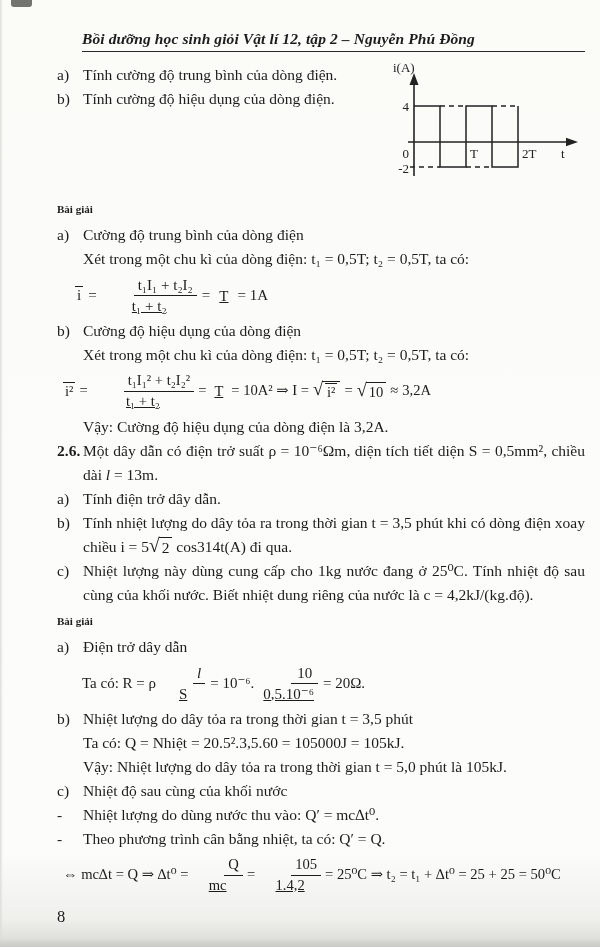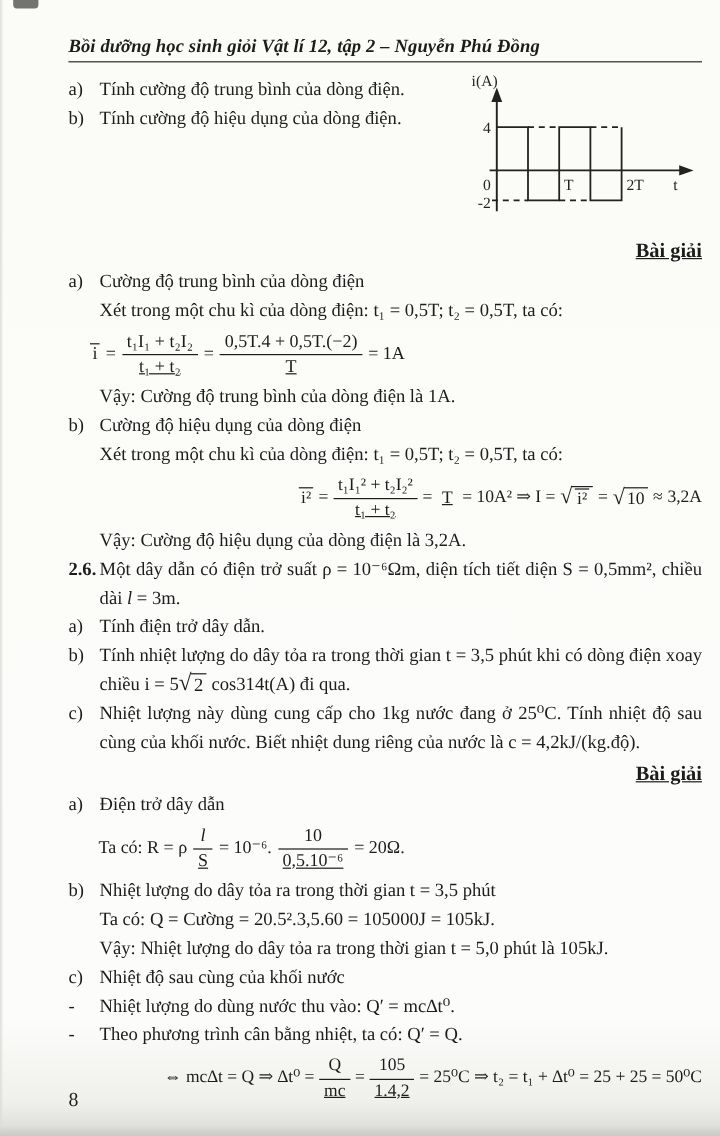--- a/index.html
+++ b/index.html
@@ -18,48 +18,49 @@
   }
   .edge-left{position:absolute;left:0;top:0;width:3px;height:100%;background:linear-gradient(90deg,#ddddd9,rgba(255,255,255,0));}
   .edge-bottom{position:absolute;left:0;bottom:0;width:100%;height:9px;background:linear-gradient(180deg,rgba(255,255,255,0),#c9c9c6);}
   .corner-mark{position:absolute;left:11px;top:0;width:21px;height:7px;background:#5a5a58;border-radius:0 0 3px 3px;opacity:.85;}
   .content{position:absolute;left:57px;top:30px;width:528px;}
 
   .hdr{
     font-weight:bold;font-style:italic;font-size:15.5px;
     padding-bottom:3px;border-bottom:1.6px solid #2a2a2a;
     letter-spacing:.1px;
+    margin-left:25px;
   }
   .sp{height:11px;}
 
   .row{display:flex;line-height:24px;font-size:15.5px;}
   .lbl{flex:none;width:26px;}
   .txt{flex:1;text-align:justify;}
   .bold{font-weight:bold;}
 
   .p15top{position:relative;min-height:132px;}
   .p15intro{width:332px;}
   .p15items{width:372px;}
 
   .graph{position:absolute;left:330px;top:-4px;}
   .graph text{font-family:"Liberation Serif","DejaVu Serif",serif;font-size:13px;fill:#222;}
 
-  .solhead{text-align:right;font-weight:bold;font-size:17px;line-height:24px;margin:2px 0 2px 0;text-decoration:underline;}
+  .solhead{text-align:left;font-weight:bold;font-size:11px;line-height:24px;margin:2px 0 2px 0;}
 
   .frow{
     display:flex;align-items:center;gap:5px;
     font-size:15px;line-height:1.2;
     min-height:46px;margin:1px 0 1px 18px;
     white-space:nowrap;
   }
   .frow.tight{margin-left:25px;}
-  .frow.wide{margin-left:6px;gap:4px;font-size:14.6px;justify-content:flex-end;}
+  .frow.wide{margin-left:6px;gap:4px;font-size:14.6px;}
 
   .frac{display:inline-block;vertical-align:middle;text-align:center;line-height:1.2;}
-  .frac .fn{display:block;border-bottom:1.3px solid #1c1c1c;padding:0 4px 1px;}
+  .frac .fn{display:block;border-bottom:1.3px solid #1c1c1c;padding:0 4px 1px;margin-left:32px;}
   .frac .fd{display:block;padding:1px 4px 0;text-decoration:underline;}
 
   .ovl{display:inline-block;border-top:1.3px solid #1c1c1c;padding:0 2px;line-height:1.1;}
   .sqrt{display:inline-flex;align-items:flex-start;}
   .sqrt .rsign{font-size:1.25em;line-height:.9;margin-right:-1px;}
   .sqrt .rad{border-top:1.3px solid #1c1c1c;padding:1px 3px 0;line-height:1.1;}
   .ital{font-style:italic;}
 
   .pagenum{position:absolute;left:57px;bottom:20px;font-size:16.5px;}
 </style>
@@ -122,30 +123,25 @@
 
     <div class="frow">
       <span class="ovl">i</span>
       <span>=</span>
       <span class="frac">
         <span class="fn">t₁I₁ + t₂I₂</span>
         <span class="fd">t₁ + t₂</span>
       </span>
       <span>=</span>
       <span class="frac">
-        <span class="fn">0,5T.4 + 0,5T.(−2)</span>
         <span class="fd">T</span>
       </span>
       <span>= 1A</span>
     </div>
 
-    <div class="row">
-      <div class="lbl"></div>
-      <div class="txt">Vậy: Cường độ trung bình của dòng điện là 1A.</div>
-    </div>
 
     <div class="row">
       <div class="lbl">b)</div>
       <div class="txt">Cường độ hiệu dụng của dòng điện</div>
     </div>
     <div class="row">
       <div class="lbl"></div>
       <div class="txt">Xét trong một chu kì của dòng điện: t₁ = 0,5T; t₂ = 0,5T, ta có:</div>
     </div>
 
@@ -174,21 +170,21 @@
       <span>3,2A</span>
     </div>
 
     <div class="row">
       <div class="lbl"></div>
       <div class="txt">Vậy: Cường độ hiệu dụng của dòng điện là 3,2A.</div>
     </div>
 
     <div class="row">
       <div class="lbl bold">2.6.</div>
-      <div class="txt"><span>Một dây dẫn có điện trở suất ρ = 10⁻⁶Ωm, diện tích tiết diện S = 0,5mm², chiều dài </span><span class="ital">l</span><span> = 3m.</span></div>
+      <div class="txt"><span>Một dây dẫn có điện trở suất ρ = 10⁻⁶Ωm, diện tích tiết diện S = 0,5mm², chiều dài </span><span class="ital">l</span><span> = 13m.</span></div>
     </div>
     <div class="row">
       <div class="lbl">a)</div>
       <div class="txt">Tính điện trở dây dẫn.</div>
     </div>
     <div class="row">
       <div class="lbl">b)</div>
       <div class="txt"><span>Tính nhiệt lượng do dây tỏa ra trong thời gian t = 3,5 phút khi có dòng điện xoay chiều i = 5</span><span class="sqrt">
             <span class="rsign">√</span>
             <span class="rad">2</span>
@@ -220,21 +216,21 @@
       <span>= 20Ω.</span>
     </div>
 
 
     <div class="row">
       <div class="lbl">b)</div>
       <div class="txt">Nhiệt lượng do dây tỏa ra trong thời gian t = 3,5 phút</div>
     </div>
     <div class="row">
       <div class="lbl"></div>
-      <div class="txt">Ta có: Q = Cường = 20.5².3,5.60 = 105000J = 105kJ.</div>
+      <div class="txt">Ta có: Q = Nhiệt = 20.5².3,5.60 = 105000J = 105kJ.</div>
     </div>
     <div class="row">
       <div class="lbl"></div>
       <div class="txt">Vậy: Nhiệt lượng do dây tỏa ra trong thời gian t = 5,0 phút là 105kJ.</div>
     </div>
 
     <div class="row">
       <div class="lbl">c)</div>
       <div class="txt">Nhiệt độ sau cùng của khối nước</div>
     </div>

